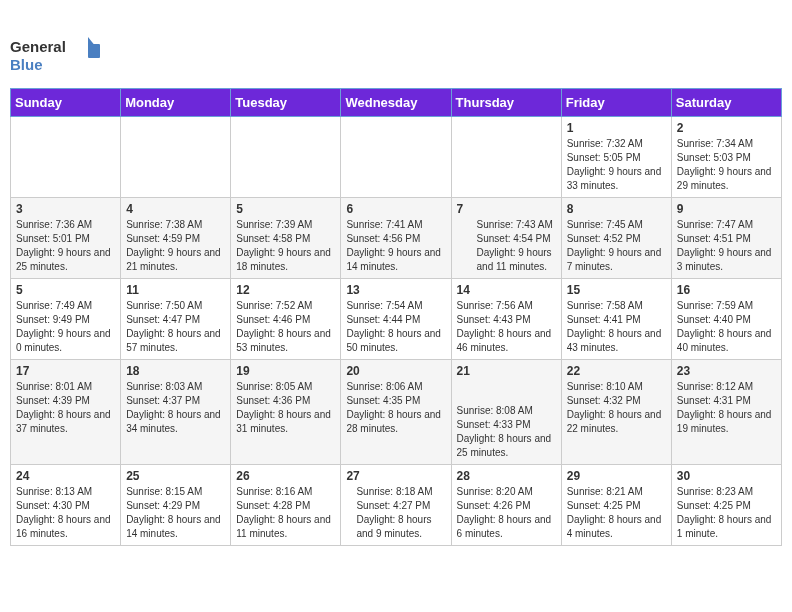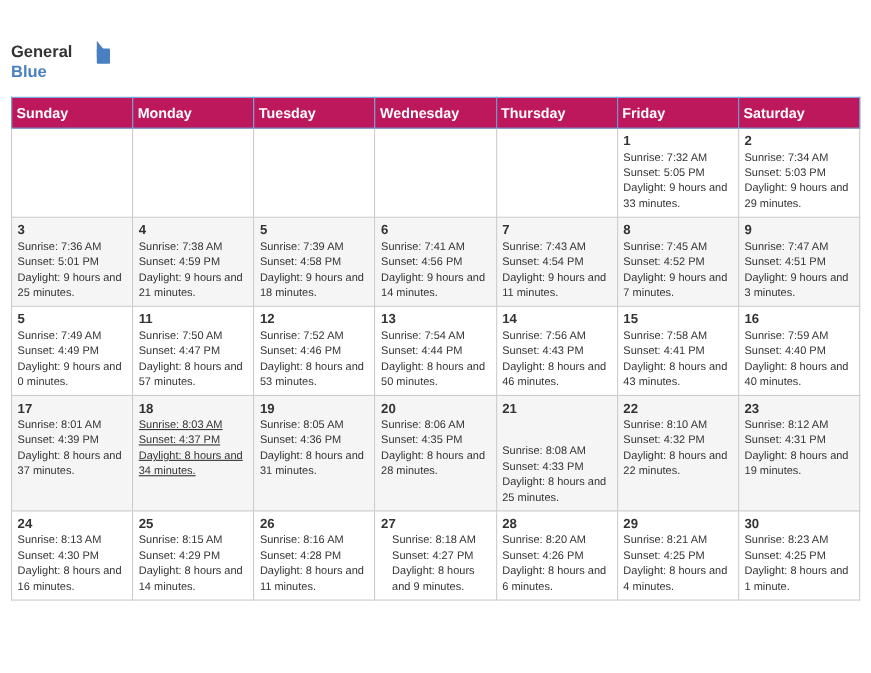--- a/index.html
+++ b/index.html
@@ -31,21 +31,21 @@
     }
     .sub-title {
       font-size: 16px;
       color: #555;
     }
     .calendar {
       width: 100%;
       border-collapse: collapse;
     }
     .calendar th {
-      background-color: #be185d;
+      background-color: #6d28d9;
       color: #fff;
       font-size: 13px;
       font-weight: bold;
       padding: 6px 4px;
       text-align: left;
       border: 1px solid #6a9fd8;
     }
     .calendar td {
       border: 1px solid #ccc;
       vertical-align: top;
@@ -148,42 +148,42 @@
 Daylight: 9 hours and 18 minutes.</div>
         </td>
         <td>
           <span class="day-num">6</span>
           <div class="day-info" style="white-space: pre-line;">Sunrise: 7:41 AM
 Sunset: 4:56 PM
 Daylight: 9 hours and 14 minutes.</div>
         </td>
         <td>
           <span class="day-num">7</span>
-          <div class="day-info" style="white-space: pre-line;">Sunrise: 7:43 AM
+          <div class="day-info" style="white-space: pre-line; margin-left: 20px;">Sunrise: 7:43 AM
 Sunset: 4:54 PM
 Daylight: 9 hours and 11 minutes.</div>
         </td>
         <td>
           <span class="day-num">8</span>
           <div class="day-info" style="white-space: pre-line;">Sunrise: 7:45 AM
 Sunset: 4:52 PM
 Daylight: 9 hours and 7 minutes.</div>
         </td>
         <td>
           <span class="day-num">9</span>
           <div class="day-info" style="white-space: pre-line;">Sunrise: 7:47 AM
 Sunset: 4:51 PM
 Daylight: 9 hours and 3 minutes.</div>
         </td>
       </tr>
       <tr>
         <td>
           <span class="day-num">5</span>
           <div class="day-info" style="white-space: pre-line;">Sunrise: 7:49 AM
-Sunset: 4:49 PM
+Sunset: 9:49 PM
 Daylight: 9 hours and 0 minutes.</div>
         </td>
         <td>
           <span class="day-num">11</span>
           <div class="day-info" style="white-space: pre-line;">Sunrise: 7:50 AM
 Sunset: 4:47 PM
 Daylight: 8 hours and 57 minutes.</div>
         </td>
         <td>
           <span class="day-num">12</span>
@@ -218,21 +218,21 @@
       </tr>
       <tr>
         <td>
           <span class="day-num">17</span>
           <div class="day-info" style="white-space: pre-line;">Sunrise: 8:01 AM
 Sunset: 4:39 PM
 Daylight: 8 hours and 37 minutes.</div>
         </td>
         <td>
           <span class="day-num">18</span>
-          <div class="day-info" style="white-space: pre-line; text-decoration: underline;">Sunrise: 8:03 AM
+          <div class="day-info" style="white-space: pre-line;">Sunrise: 8:03 AM
 Sunset: 4:37 PM
 Daylight: 8 hours and 34 minutes.</div>
         </td>
         <td>
           <span class="day-num">19</span>
           <div class="day-info" style="white-space: pre-line;">Sunrise: 8:05 AM
 Sunset: 4:36 PM
 Daylight: 8 hours and 31 minutes.</div>
         </td>
         <td>

